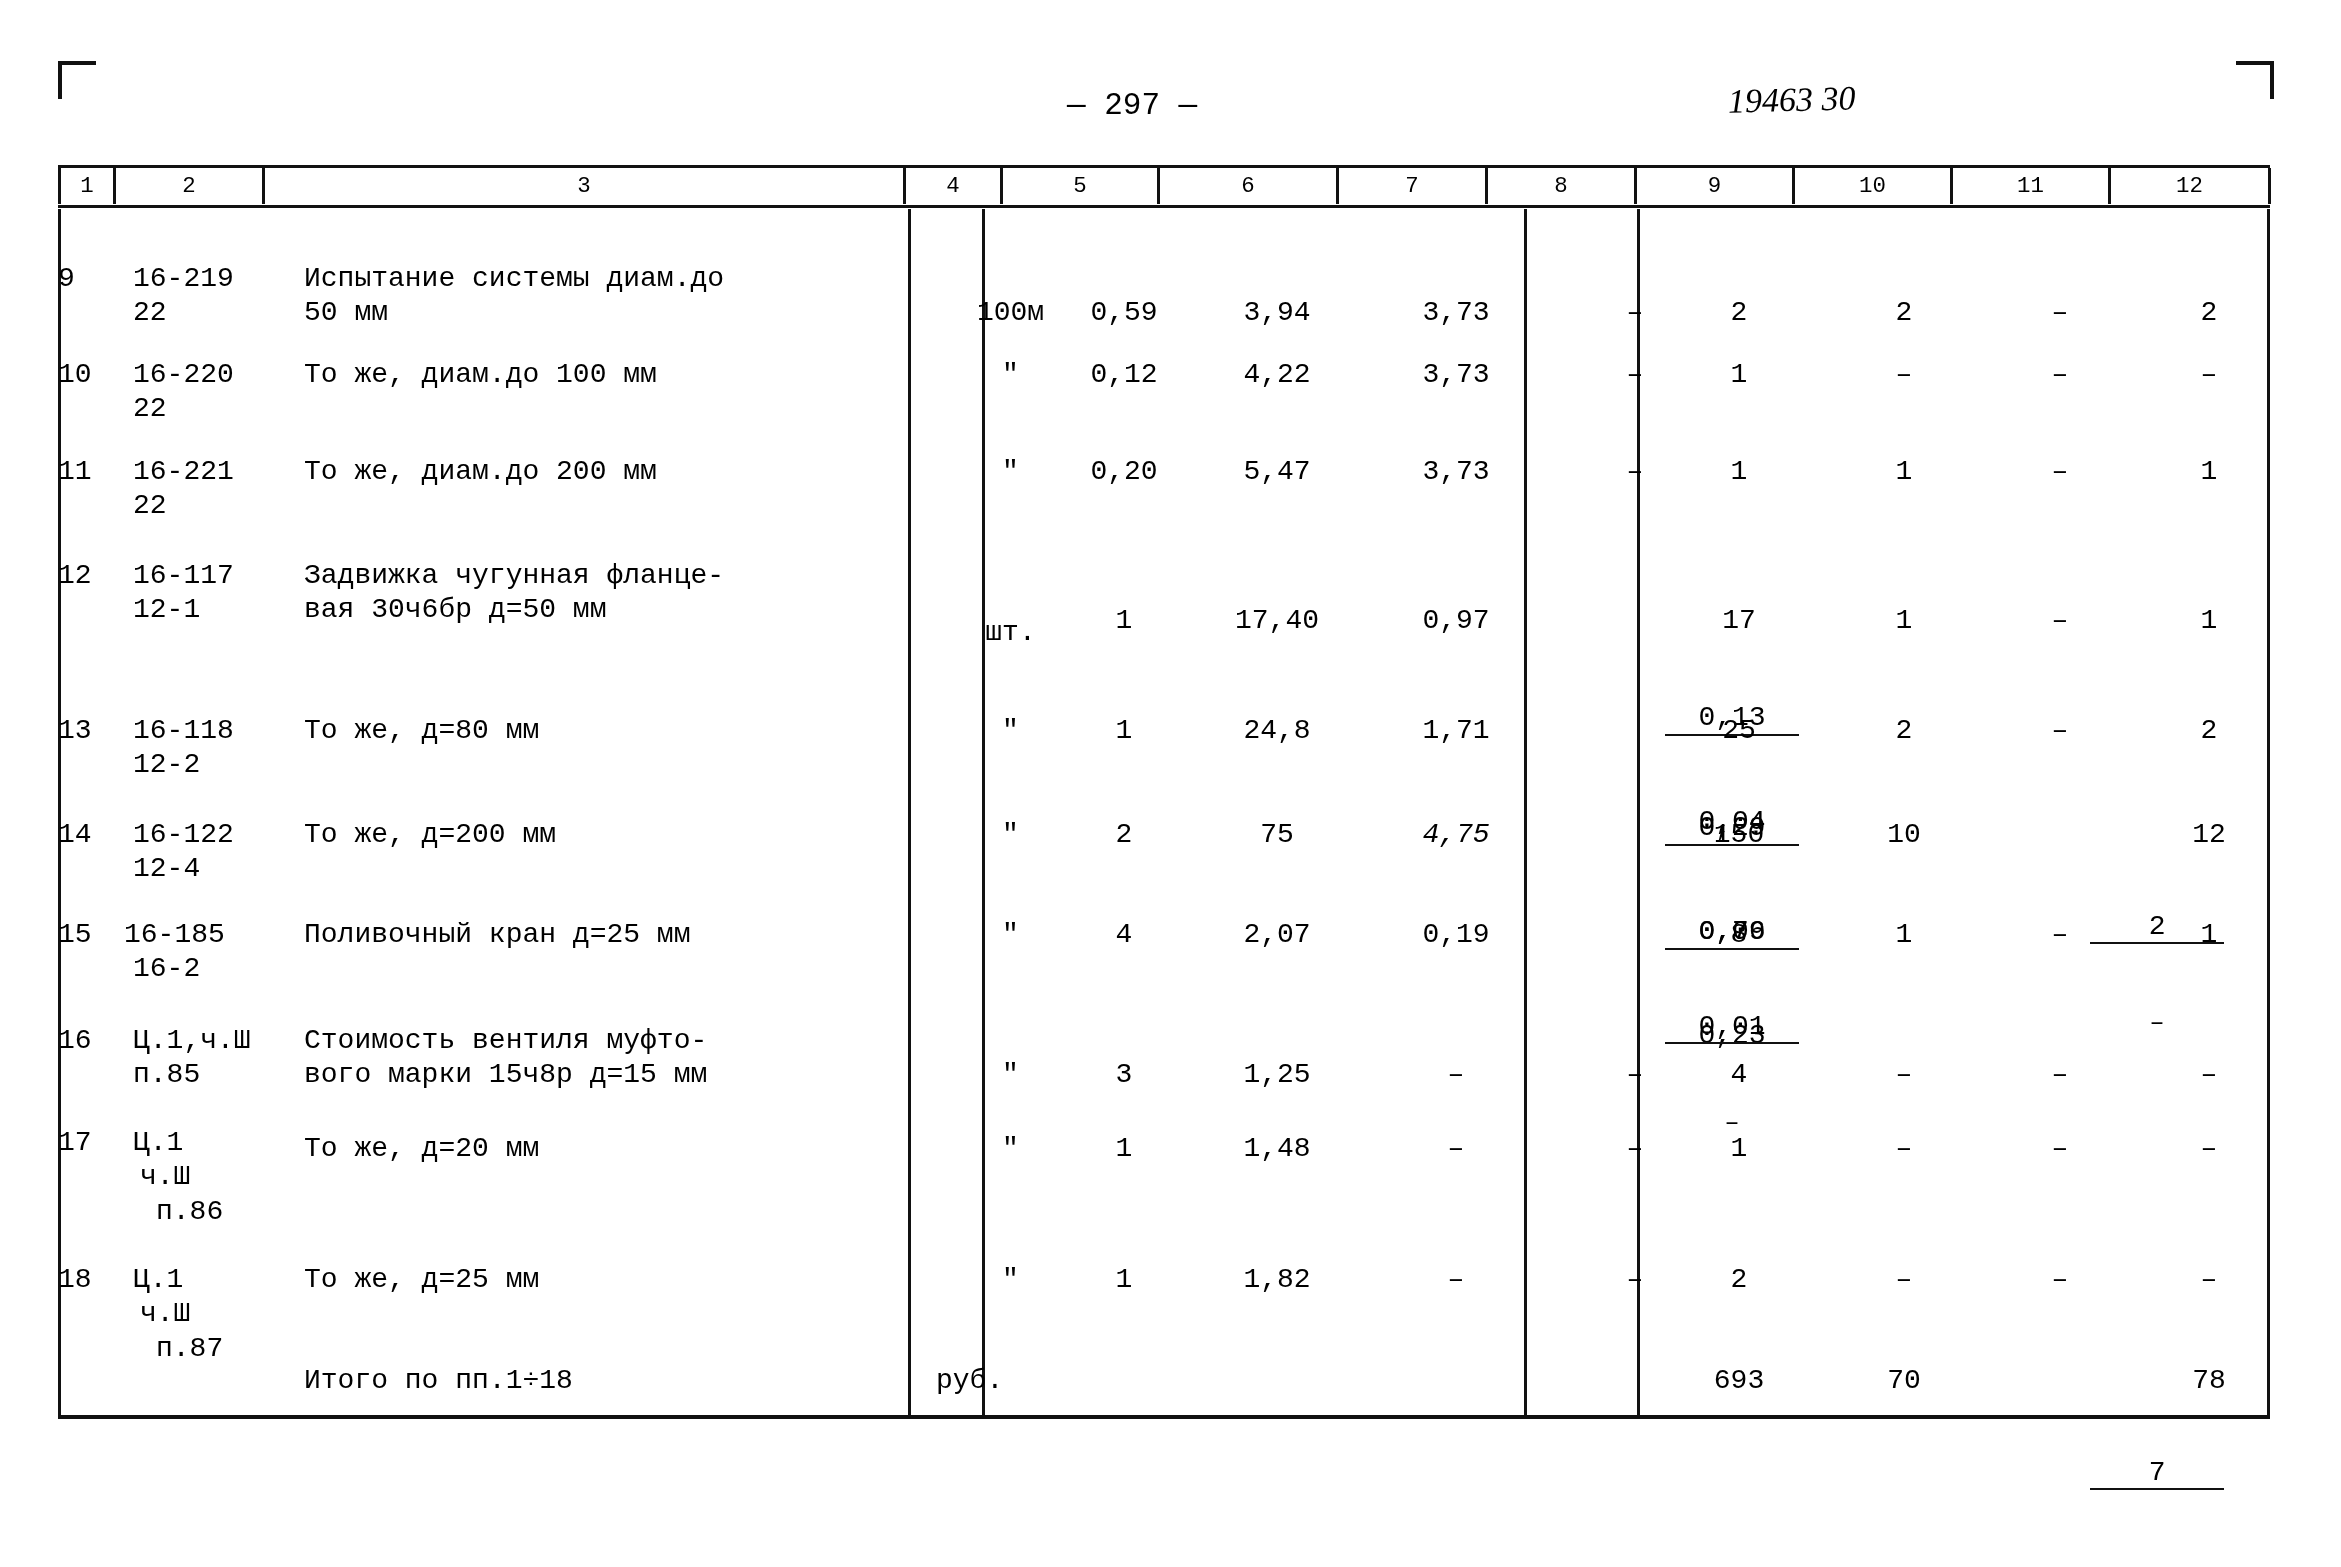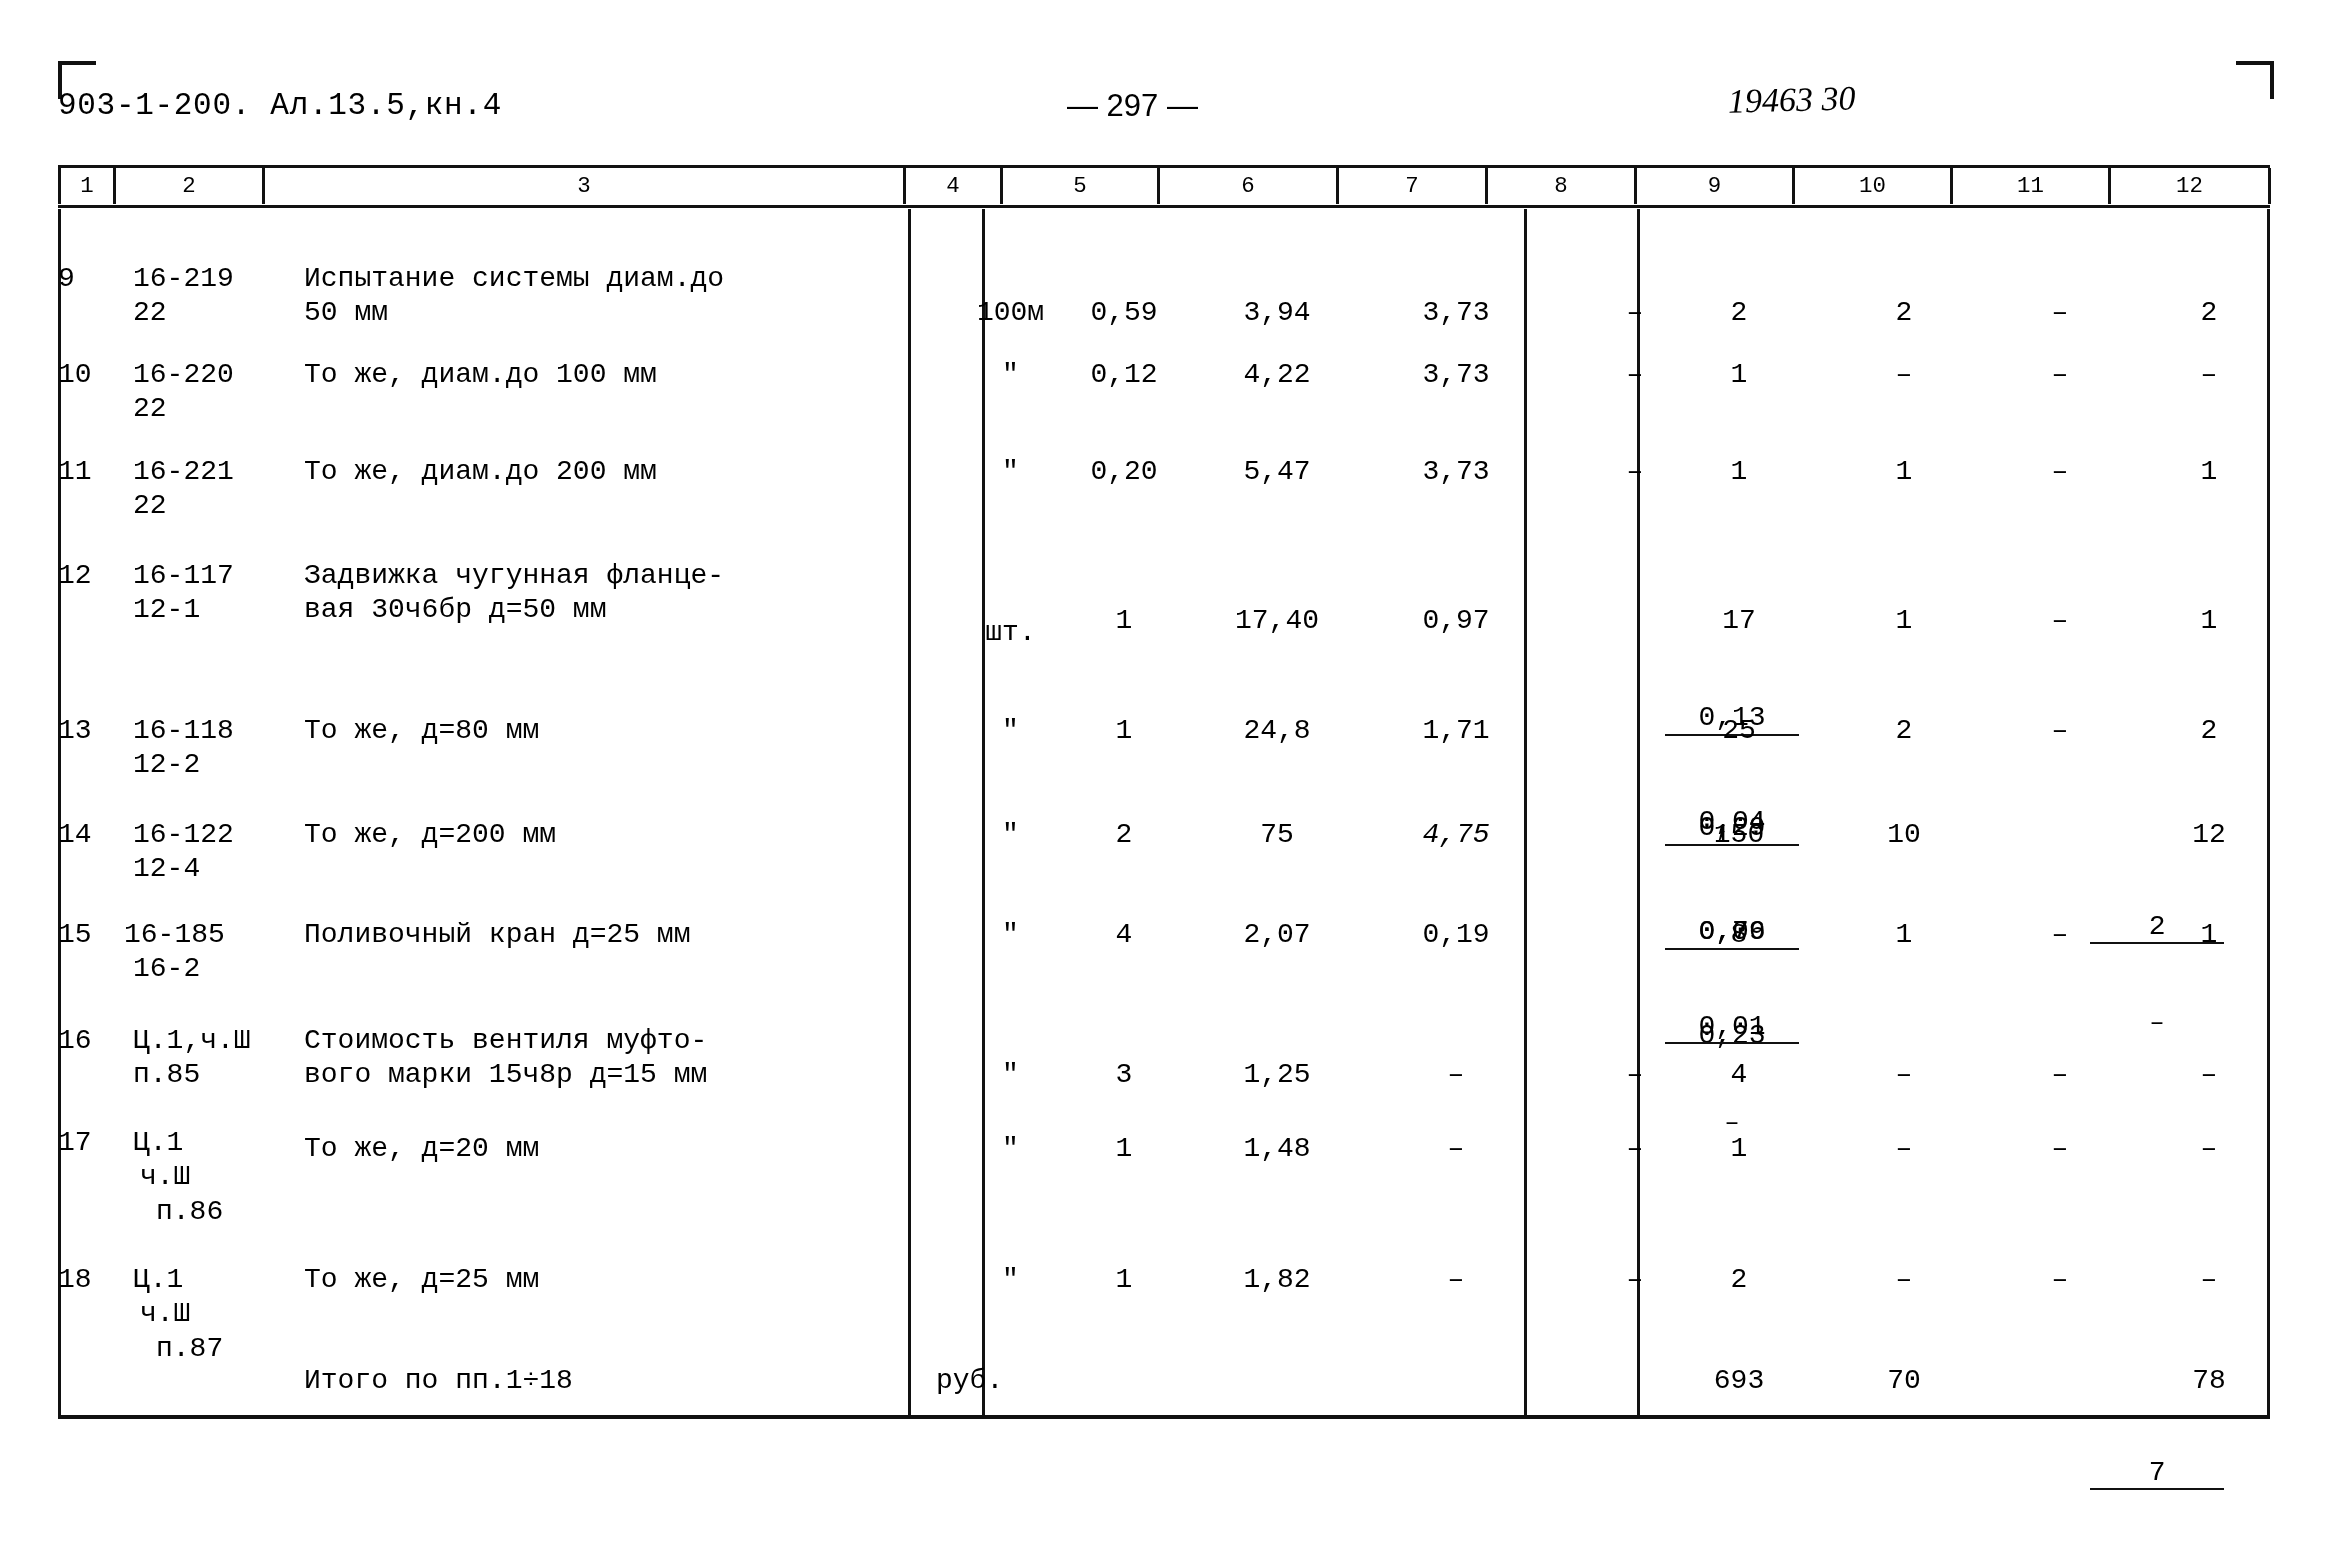--- a/index.html
+++ b/index.html
@@ -39,21 +39,21 @@
     font-size: 31px;
     letter-spacing: 0.7px;
     font-family: "Liberation Mono", monospace;
     white-space: nowrap;
   }
   .page-num {
     position: absolute;
     left: 1067px;
     top: 88px;
     font-size: 31px;
-    font-family: Liberation Sans, sans-serif;
+    font-family: Liberation Mono, monospace;
     white-space: nowrap;
   }
   .stamp {
     position: absolute;
     left: 1728px;
     top: 81px;
     font-size: 34px;
     font-style: italic;
     font-family: "Liberation Serif", serif;
     white-space: nowrap;
@@ -131,21 +131,20 @@
   .underline-num .dash { display: block; padding-top: 1.5px; font-size: 25px; }
 </style>
 </head>
 <body>
 
 <div class="page">
 
   <div class="corner tl"></div>
   <div class="corner tr"></div>
 
-  <div class="doc-code">903-1-200. Ал.13.5,кн.4</div>
   <div class="page-num">— 297 —</div>
   <div class="stamp">19463 30</div>
 
   <div class="colhead">
     <div class="cell" style="left:0px;   width:58px;">1</div>
     <div class="cell" style="left:58px;  width:149px;">2</div>
     <div class="cell" style="left:207px; width:641px;">3</div>
     <div class="cell" style="left:848px;width:97px;">4</div>
     <div class="cell" style="left:945px;width:157px;">5</div>
     <div class="cell" style="left:1102px;width:179px;">6</div>

